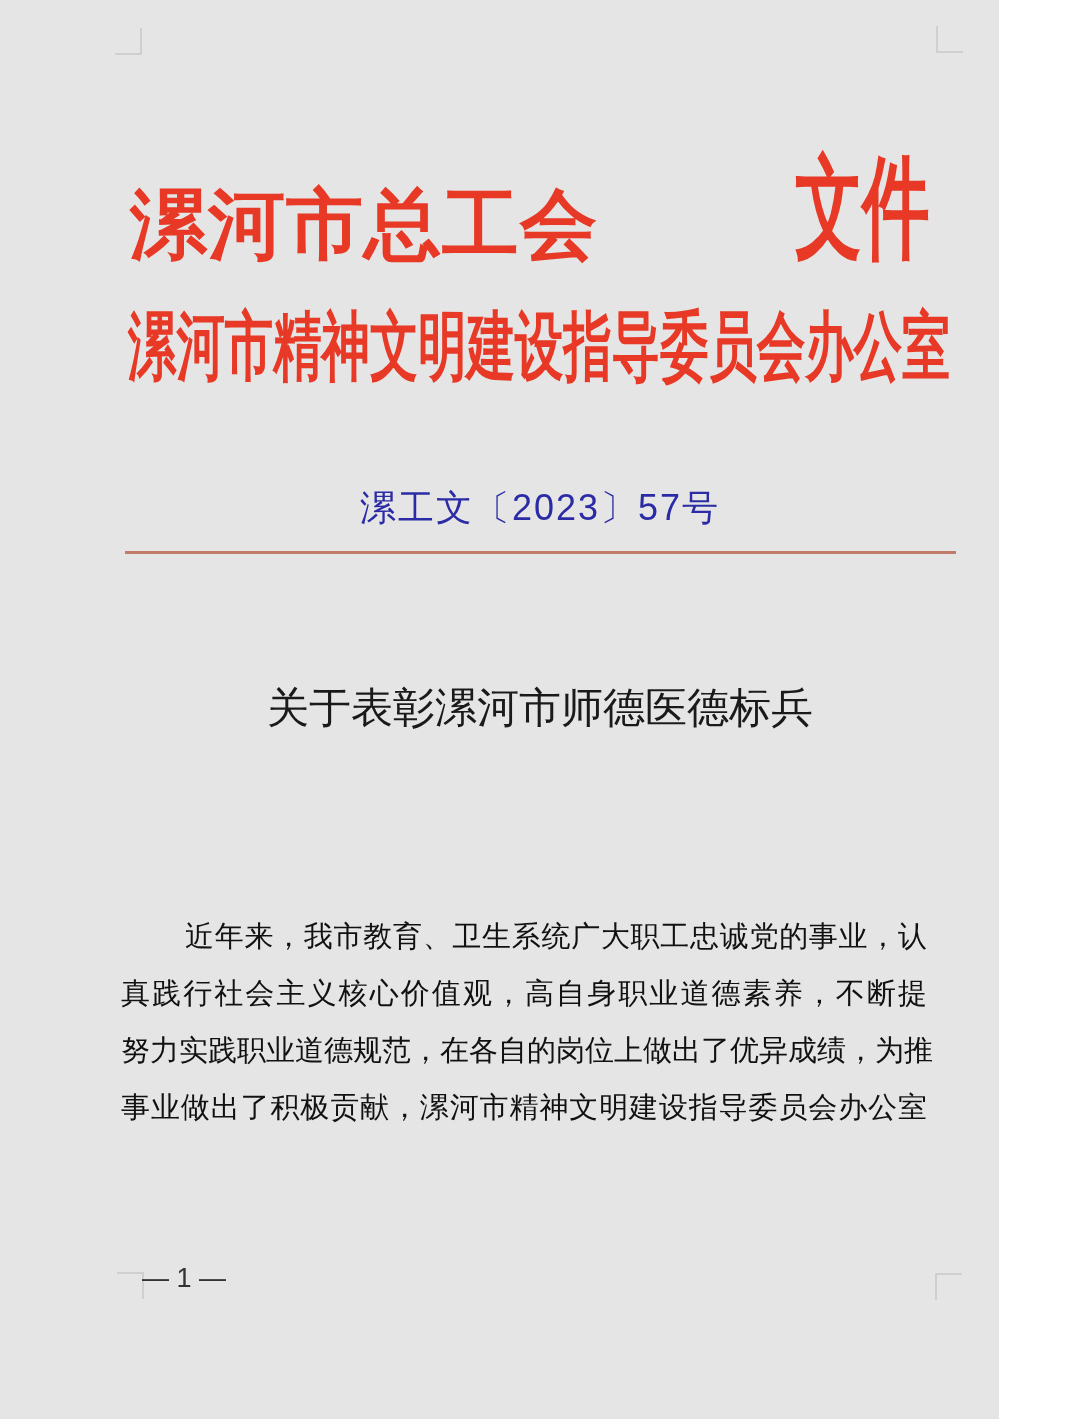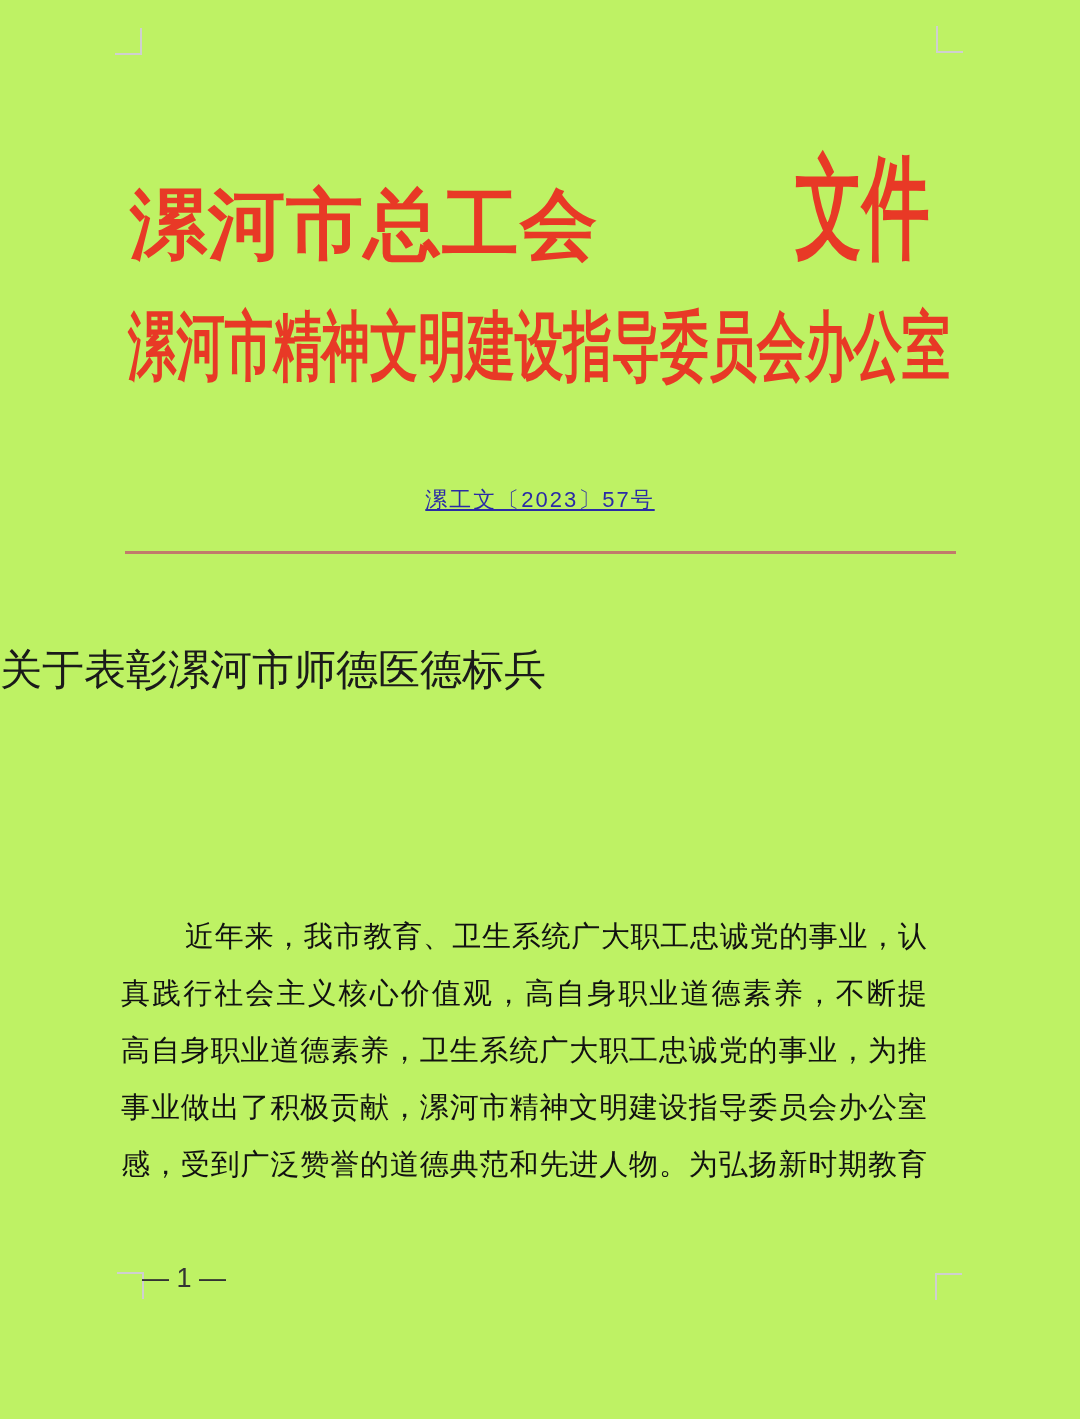--- a/index.html
+++ b/index.html
@@ -7,23 +7,23 @@
     padding: 0;
     background: #ffffff;
   }
   body {
     font-family: "Liberation Sans", sans-serif;
     width: 1080px;
     height: 1419px;
   }
   .page {
     position: relative;
-    width: 1080px;
+    width: 999px;
     height: 1419px;
-    background: #bef264;
+    background: #e5e5e5;
     overflow: hidden;
   }
   
   .crop {
     position: absolute;
     width: 25px;
     height: 25px;
   }
   .crop.tl { left: 115px; top: 28px;  border-right: 2px solid #cfcfcf; border-bottom: 2px solid #cfcfcf; }
   .crop.tr { left: 936px; top: 26px;  border-left: 2px solid #cfcfcf;  border-bottom: 2px solid #cfcfcf; }
@@ -64,39 +64,39 @@
     white-space: nowrap;
     transform: scaleX(0.645);
     transform-origin: left top;
   }
   .doc-number {
     position: absolute;
     left: 0;
     top: 488px;
     width: 1080px;
     text-align: center;
-    font-size: 22px;
+    font-size: 36px;
     line-height: 1.1;
     color: #2b2ba6;
     letter-spacing: 2px;
-    text-decoration: underline;
   }
   .red-line {
     position: absolute;
     left: 125px;
     top: 551px;
     width: 831px;
     height: 3px;
     background: #c17b6b;
   }
   .doc-title {
     position: absolute;
     left: 0;
-    top: 639px;
+    top: 677px;
     width: 1080px;
+    text-align: center;
     font-size: 42px;
     line-height: 61px;
     font-weight: 500;
     color: #1a1a1a;
     letter-spacing: 0px;
   }
   .body-text {
     position: absolute;
     left: 121px;
     top: 908px;
@@ -146,20 +146,19 @@
 
   <div class="red-line"></div>
 
   <div class="doc-title">
     <div>关于表彰漯河市师德医德标兵</div>
   </div>
 
   <div class="body-text">
     <div class="body-line indent">近年来，我市教育、卫生系统广大职工忠诚党的事业，认</div>
     <div class="body-line">真践行社会主义核心价值观，高自身职业道德素养，不断提</div>
-    <div class="body-line">高自身职业道德素养，卫生系统广大职工忠诚党的事业，为推</div>
+    <div class="body-line">努力实践职业道德规范，在各自的岗位上做出了优异成绩，为推</div>
     <div class="body-line">事业做出了积极贡献，漯河市精神文明建设指导委员会办公室</div>
-    <div class="body-line">感，受到广泛赞誉的道德典范和先进人物。为弘扬新时期教育</div>
   </div>
 
   <div class="page-number">— 1 —</div>
 
 </div>
 
 </body></html>

